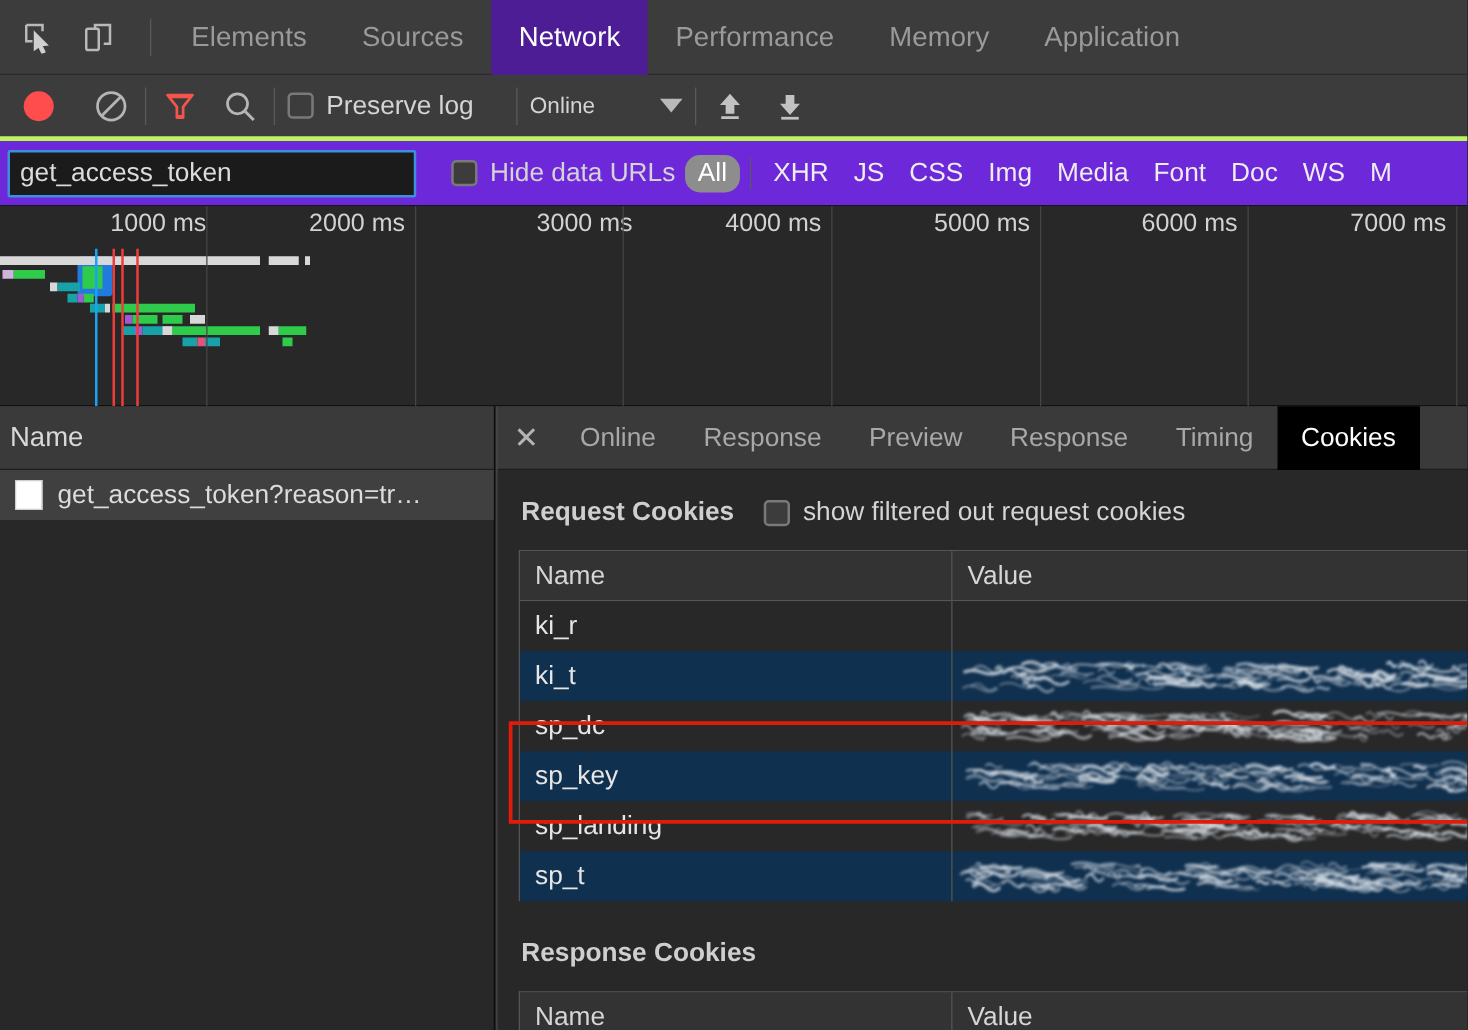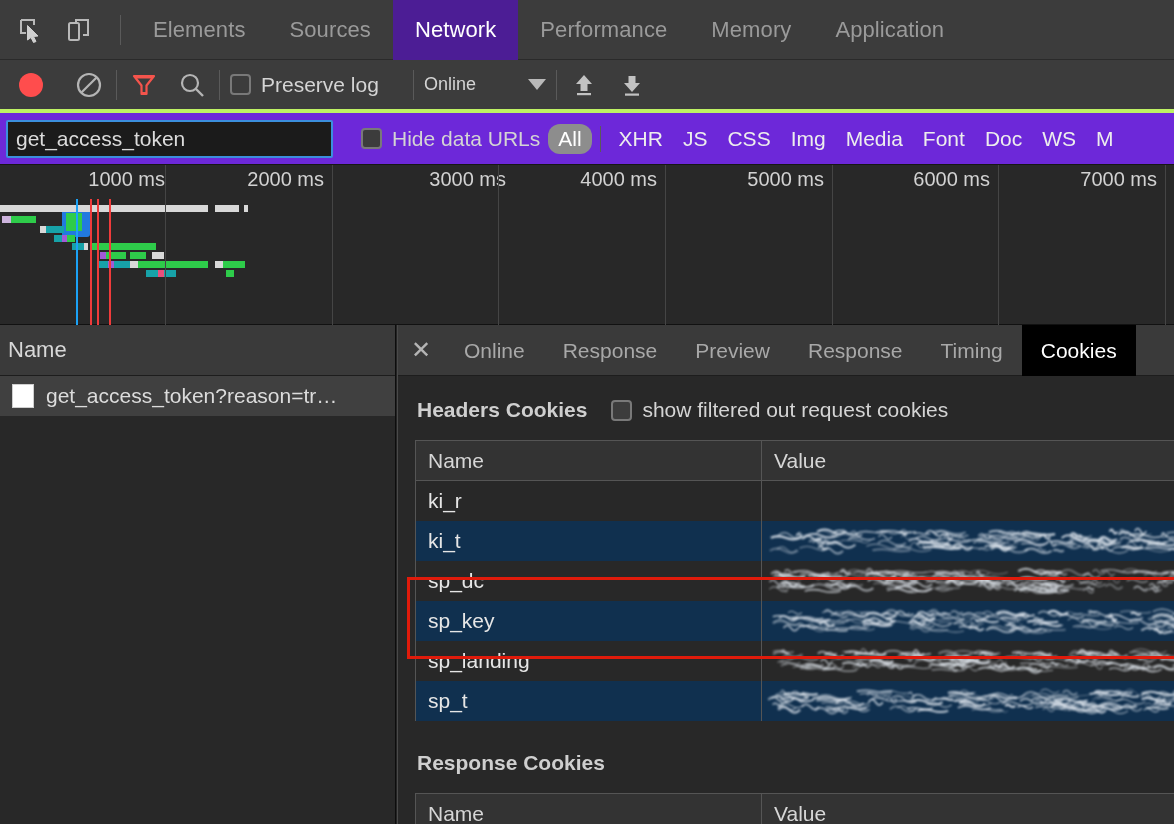--- a/index.html
+++ b/index.html
@@ -367,21 +367,21 @@
         <div class="dtab">
             <span>Timing</span>
           </div>
         <div class="dtab active">
             <span>Cookies</span>
           </div>
       </div>
 
       <div class="detail-body">
         <div class="section-head">
-          <span class="section-title">Headers Cookies</span>
+          <span class="section-title">Request Cookies</span>
           <span class="cb-wrap">
             <span class="checkbox"></span>
             <span class="cb-label">show filtered out request cookies</span>
           </span>
         </div>
 
         <div class="ck-table">
           <div class="ck-head">
             <div class="ck-th col-name">Name</div>
             <div class="ck-th col-value">Value</div>

